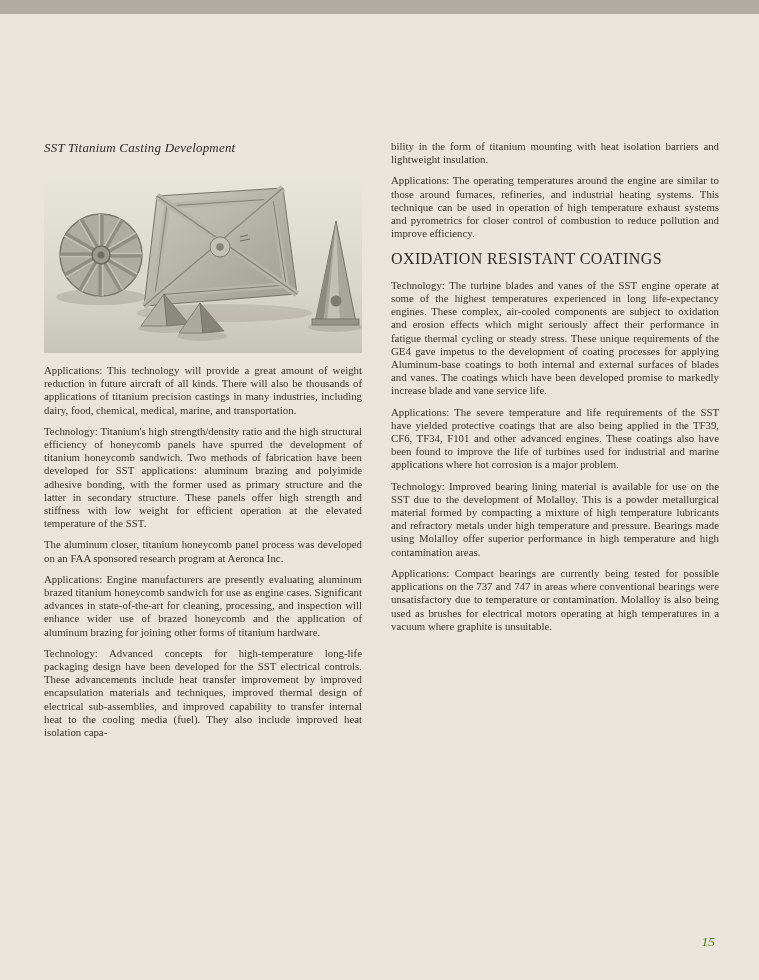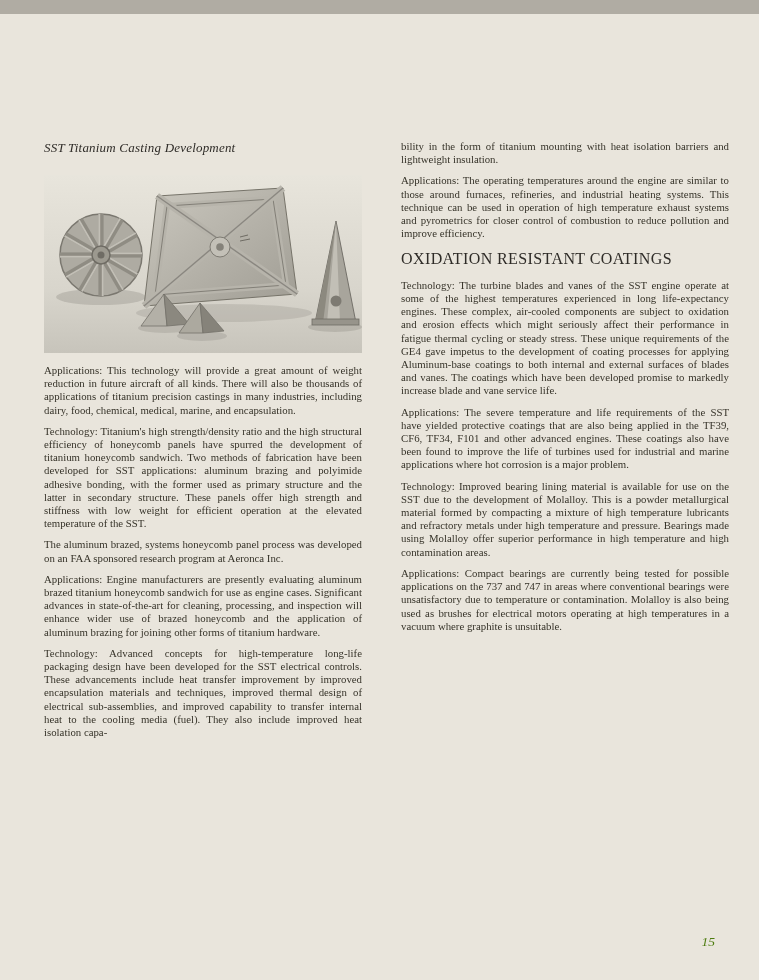--- a/index.html
+++ b/index.html
@@ -4,21 +4,21 @@
 <style>
   html,body{margin:0;padding:0;background:#b0aca3;}
   .page{
     position:relative;width:759px;height:980px;margin:14px auto;
     background:#e9e5dc;color:#33302b;
     font-family:"Liberation Serif", serif;
     overflow:hidden;
   }
   .col{position:absolute;top:126px;}
   .col-left{left:44px;width:318px;}
-  .col-right{left:401px;width:328px;}
+  .col-right{left:391px;width:328px;}
   .doc-title{
     font-style:italic;font-weight:normal;font-size:13px;
     margin:0 0 19px 0;letter-spacing:0.2px;color:#2e2b27;
   }
   .photo{margin:0 0 11px 0;width:318px;height:178px;display:block;}
   .photo svg{display:block;}
   p.body-par{
     font-size:10.8px;line-height:13.2px;text-align:justify;
     margin:0 0 8px 0;color:#363329;
   }
@@ -124,25 +124,25 @@
           <polygon points="97,151 120,119 123,151" fill="#b3b0a7" stroke="#74716a" stroke-width="0.8"></polygon>
           <polygon points="120,119 145,149 123,151" fill="#8b887f" stroke="#74716a" stroke-width="0.8"></polygon>
         </g>
         <g>
           <polygon points="135,158 156,128 159,158" fill="#aca99f" stroke="#74716a" stroke-width="0.8"></polygon>
           <polygon points="156,128 180,156 159,158" fill="#86837a" stroke="#74716a" stroke-width="0.8"></polygon>
         </g>
       </svg>
     </figure>
 
-    <p class="body-par">Applications: This technology will provide a great amount of weight reduction in future aircraft of all kinds. There will also be thousands of applications of titanium precision castings in many industries, including dairy, food, chemical, medical, marine, and encapsulation.</p>
+    <p class="body-par">Applications: This technology will provide a great amount of weight reduction in future aircraft of all kinds. There will also be thousands of applications of titanium precision castings in many industries, including dairy, food, chemical, medical, marine, and transportation.</p>
 
 
     <p class="body-par">Technology: Titanium's high strength/density ratio and the high structural efficiency of honeycomb panels have spurred the development of titanium honeycomb sandwich. Two methods of fabrication have been developed for SST applications: aluminum brazing and polyimide adhesive bonding, with the former used as primary structure and the latter in secondary structure. These panels offer high strength and stiffness with low weight for efficient operation at the elevated temperature of the SST.</p>
-    <p class="body-par">The aluminum brazed, systems honeycomb panel process was developed on an FAA sponsored research program at Aeronca Inc.</p>
+    <p class="body-par">The aluminum closer, titanium honeycomb panel process was developed on an FAA sponsored research program at Aeronca Inc.</p>
     <p class="body-par">Applications: Engine manufacturers are presently evaluating aluminum brazed titanium honeycomb sandwich for use as engine cases. Significant advances in state-of-the-art for cleaning, processing, and inspection will enhance wider use of brazed honeycomb and the application of aluminum brazing for joining other forms of titanium hardware.</p>
 
 
     <p class="body-par">Technology: Advanced concepts for high-temperature long-life packaging design have been developed for the SST electrical controls. These advancements include heat transfer improvement by improved encapsulation materials and techniques, improved thermal design of electrical sub-assemblies, and improved capability to transfer internal heat to the cooling media (fuel). They also include improved heat isolation capa-</p>
   </div>
 
   <div class="col col-right">
     <p class="body-par">bility in the form of titanium mounting with heat isolation barriers and lightweight insulation.</p>
     <p class="body-par">Applications: The operating temperatures around the engine are similar to those around furnaces, refineries, and industrial heating systems. This technique can be used in operation of high temperature exhaust systems and pyrometrics for closer control of combustion to reduce pollution and improve efficiency.</p>
 

